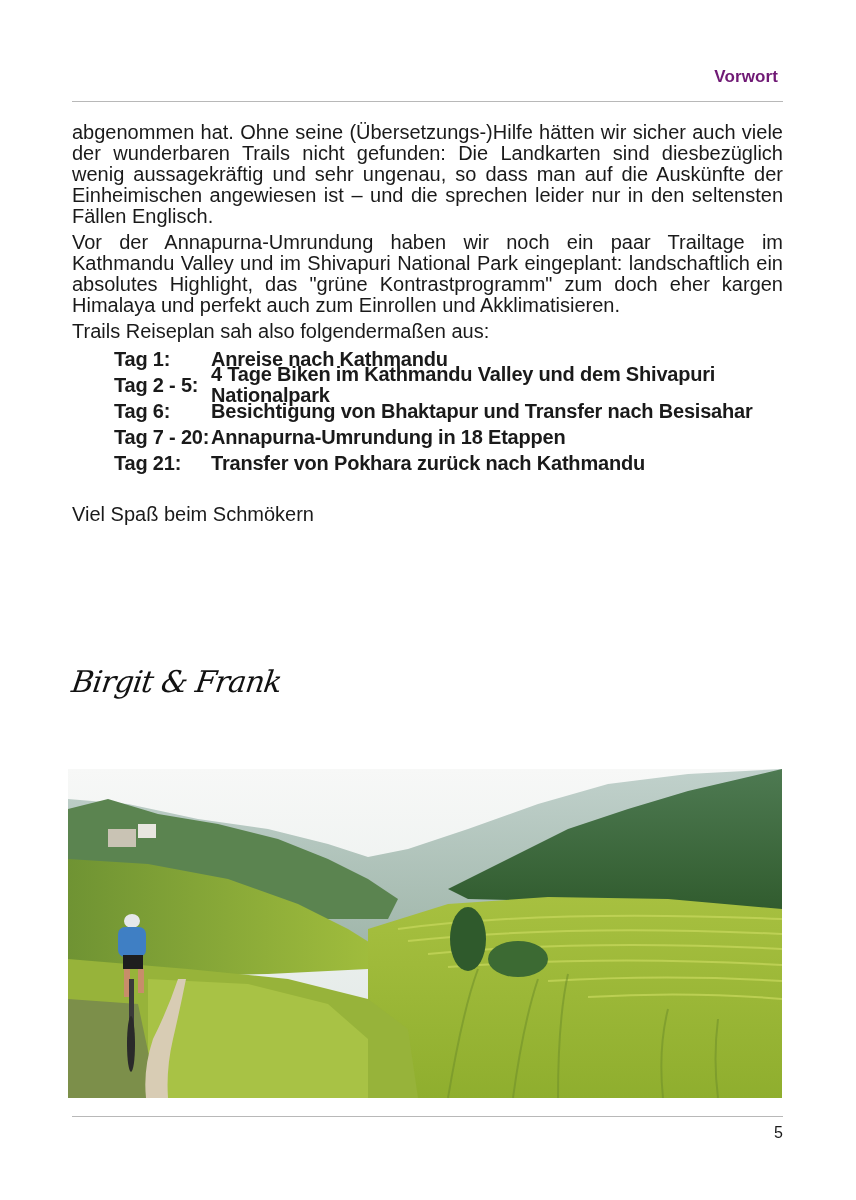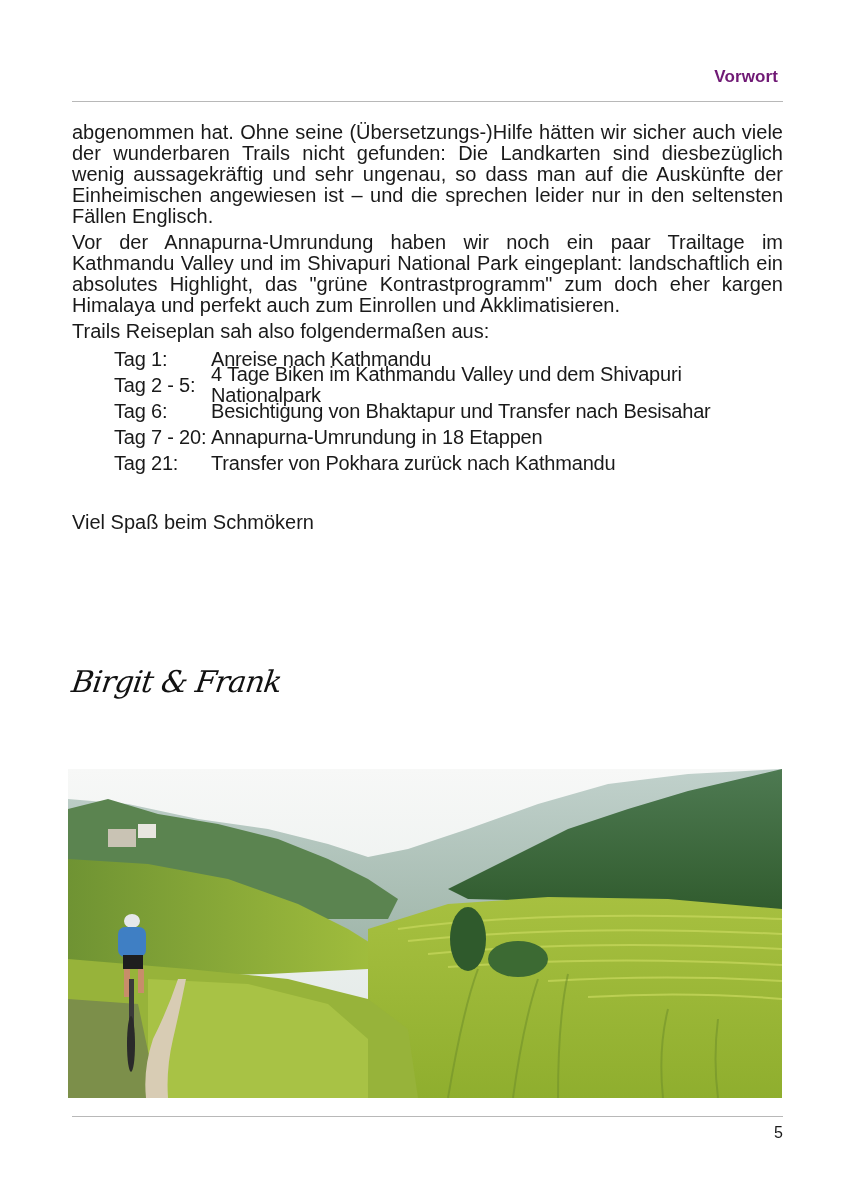--- a/index.html
+++ b/index.html
@@ -5,21 +5,21 @@
   html, body { margin: 0; padding: 0; background: #ffffff; }
   body { width: 856px; height: 1200px; position: relative; overflow: hidden;
          font-family: "Liberation Sans", "DejaVu Sans", sans-serif; color: #1a1a1a; }
   .header-title { position: absolute; right: 78px; top: 67px; font-size: 17px; font-weight: bold; color: #701a75; letter-spacing: 0.1px; }
   .rule { position: absolute; left: 72px; width: 711px; height: 1px; background: #b8b8b8; }
   .rule.top { top: 101px; }
   .rule.bottom { top: 1116px; }
   .content { position: absolute; left: 72px; top: 122px; width: 711px; font-size: 20px; line-height: 21px; }
   .para { margin: 0 0 5px 0; text-align: justify; text-align-last: left; }
   .para.tight { letter-spacing: -0.25px; }
-  .schedule { list-style: none; margin: 4px 0 16px 0; padding: 0; }
+  .schedule { list-style: none; margin: 4px 0 8px 0; padding: 0; font-weight: bold; }
   .schedule li { display: flex; height: 26.2px; align-items: center; padding-left: 42px; letter-spacing: -0.2px; }
   .schedule .day { width: 97px; flex: none; }
   .gap { height: 19px; }
   .sig { position: absolute; left: 72px; top: 664px; font-family: "DejaVu Serif", serif; font-style: italic; font-size: 30px; color: #111; letter-spacing: -1px; transform: skewX(-8deg); }
   .photo { position: absolute; left: 68px; top: 769px; width: 714px; height: 329px; overflow: hidden; }
   .photo svg { display: block; }
   .page-num { position: absolute; right: 73px; top: 1124px; font-size: 16px; color: #1a1a1a; }
 </style>
 </head>
 <body>

